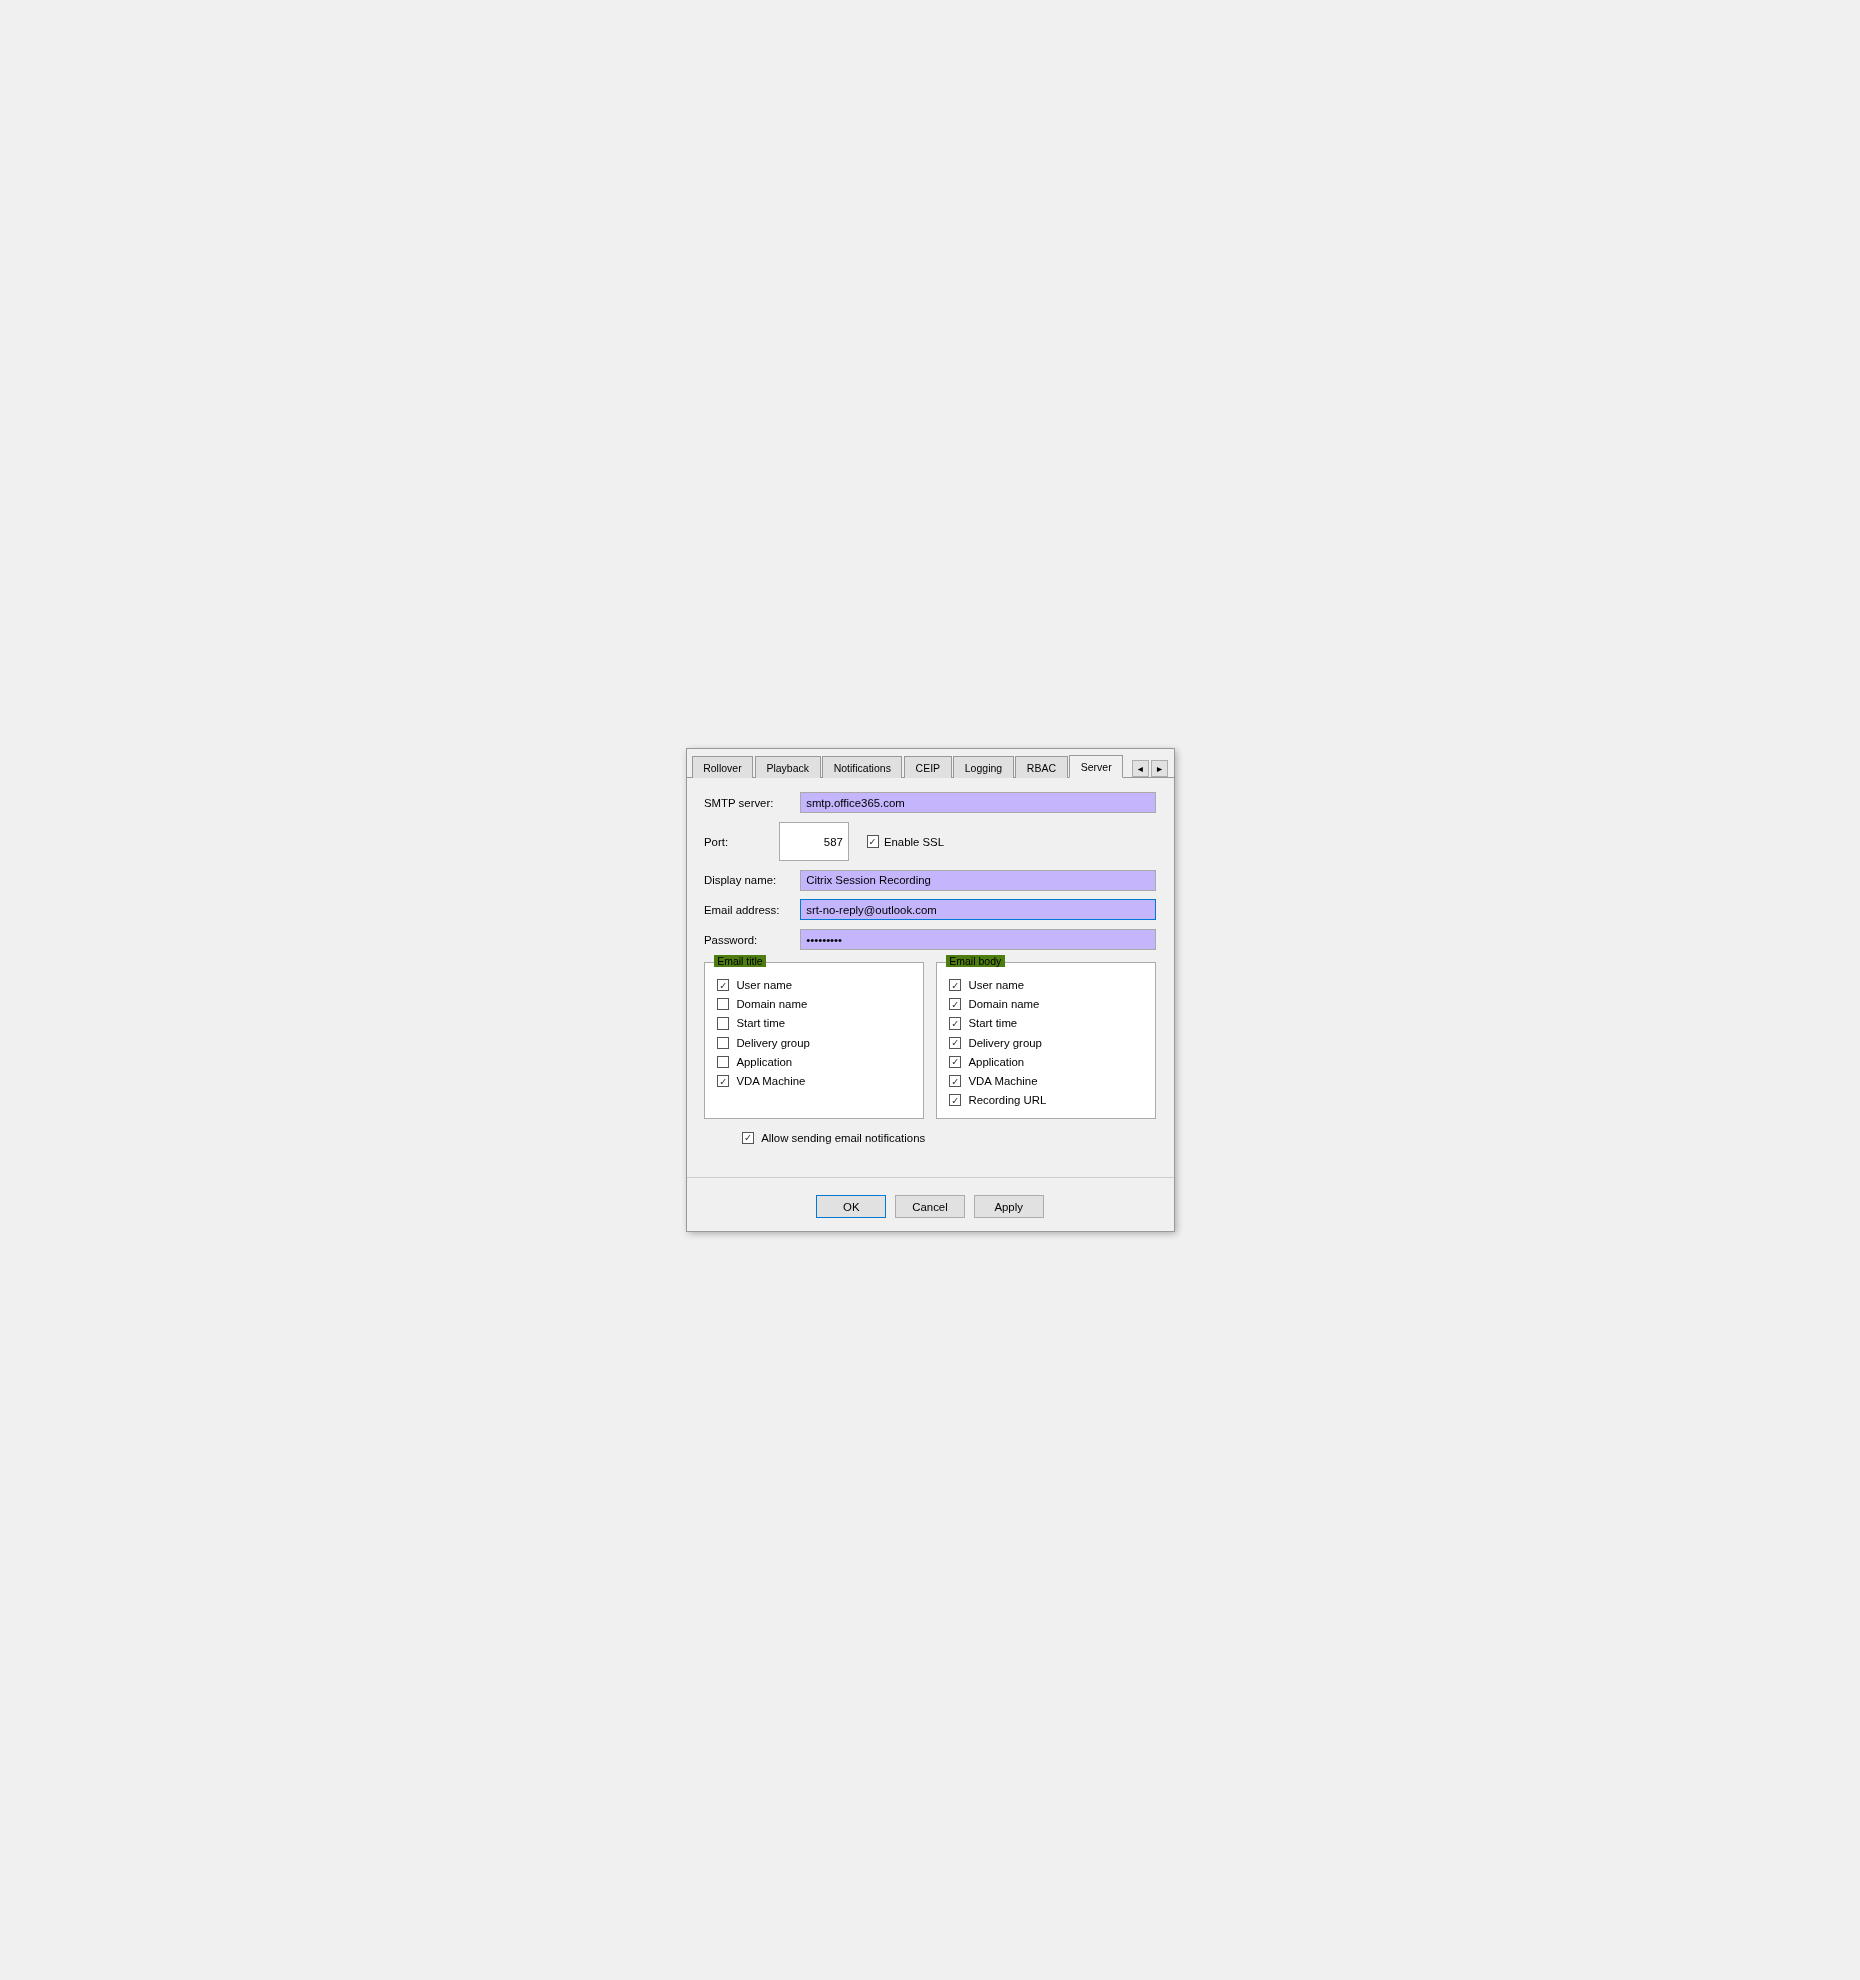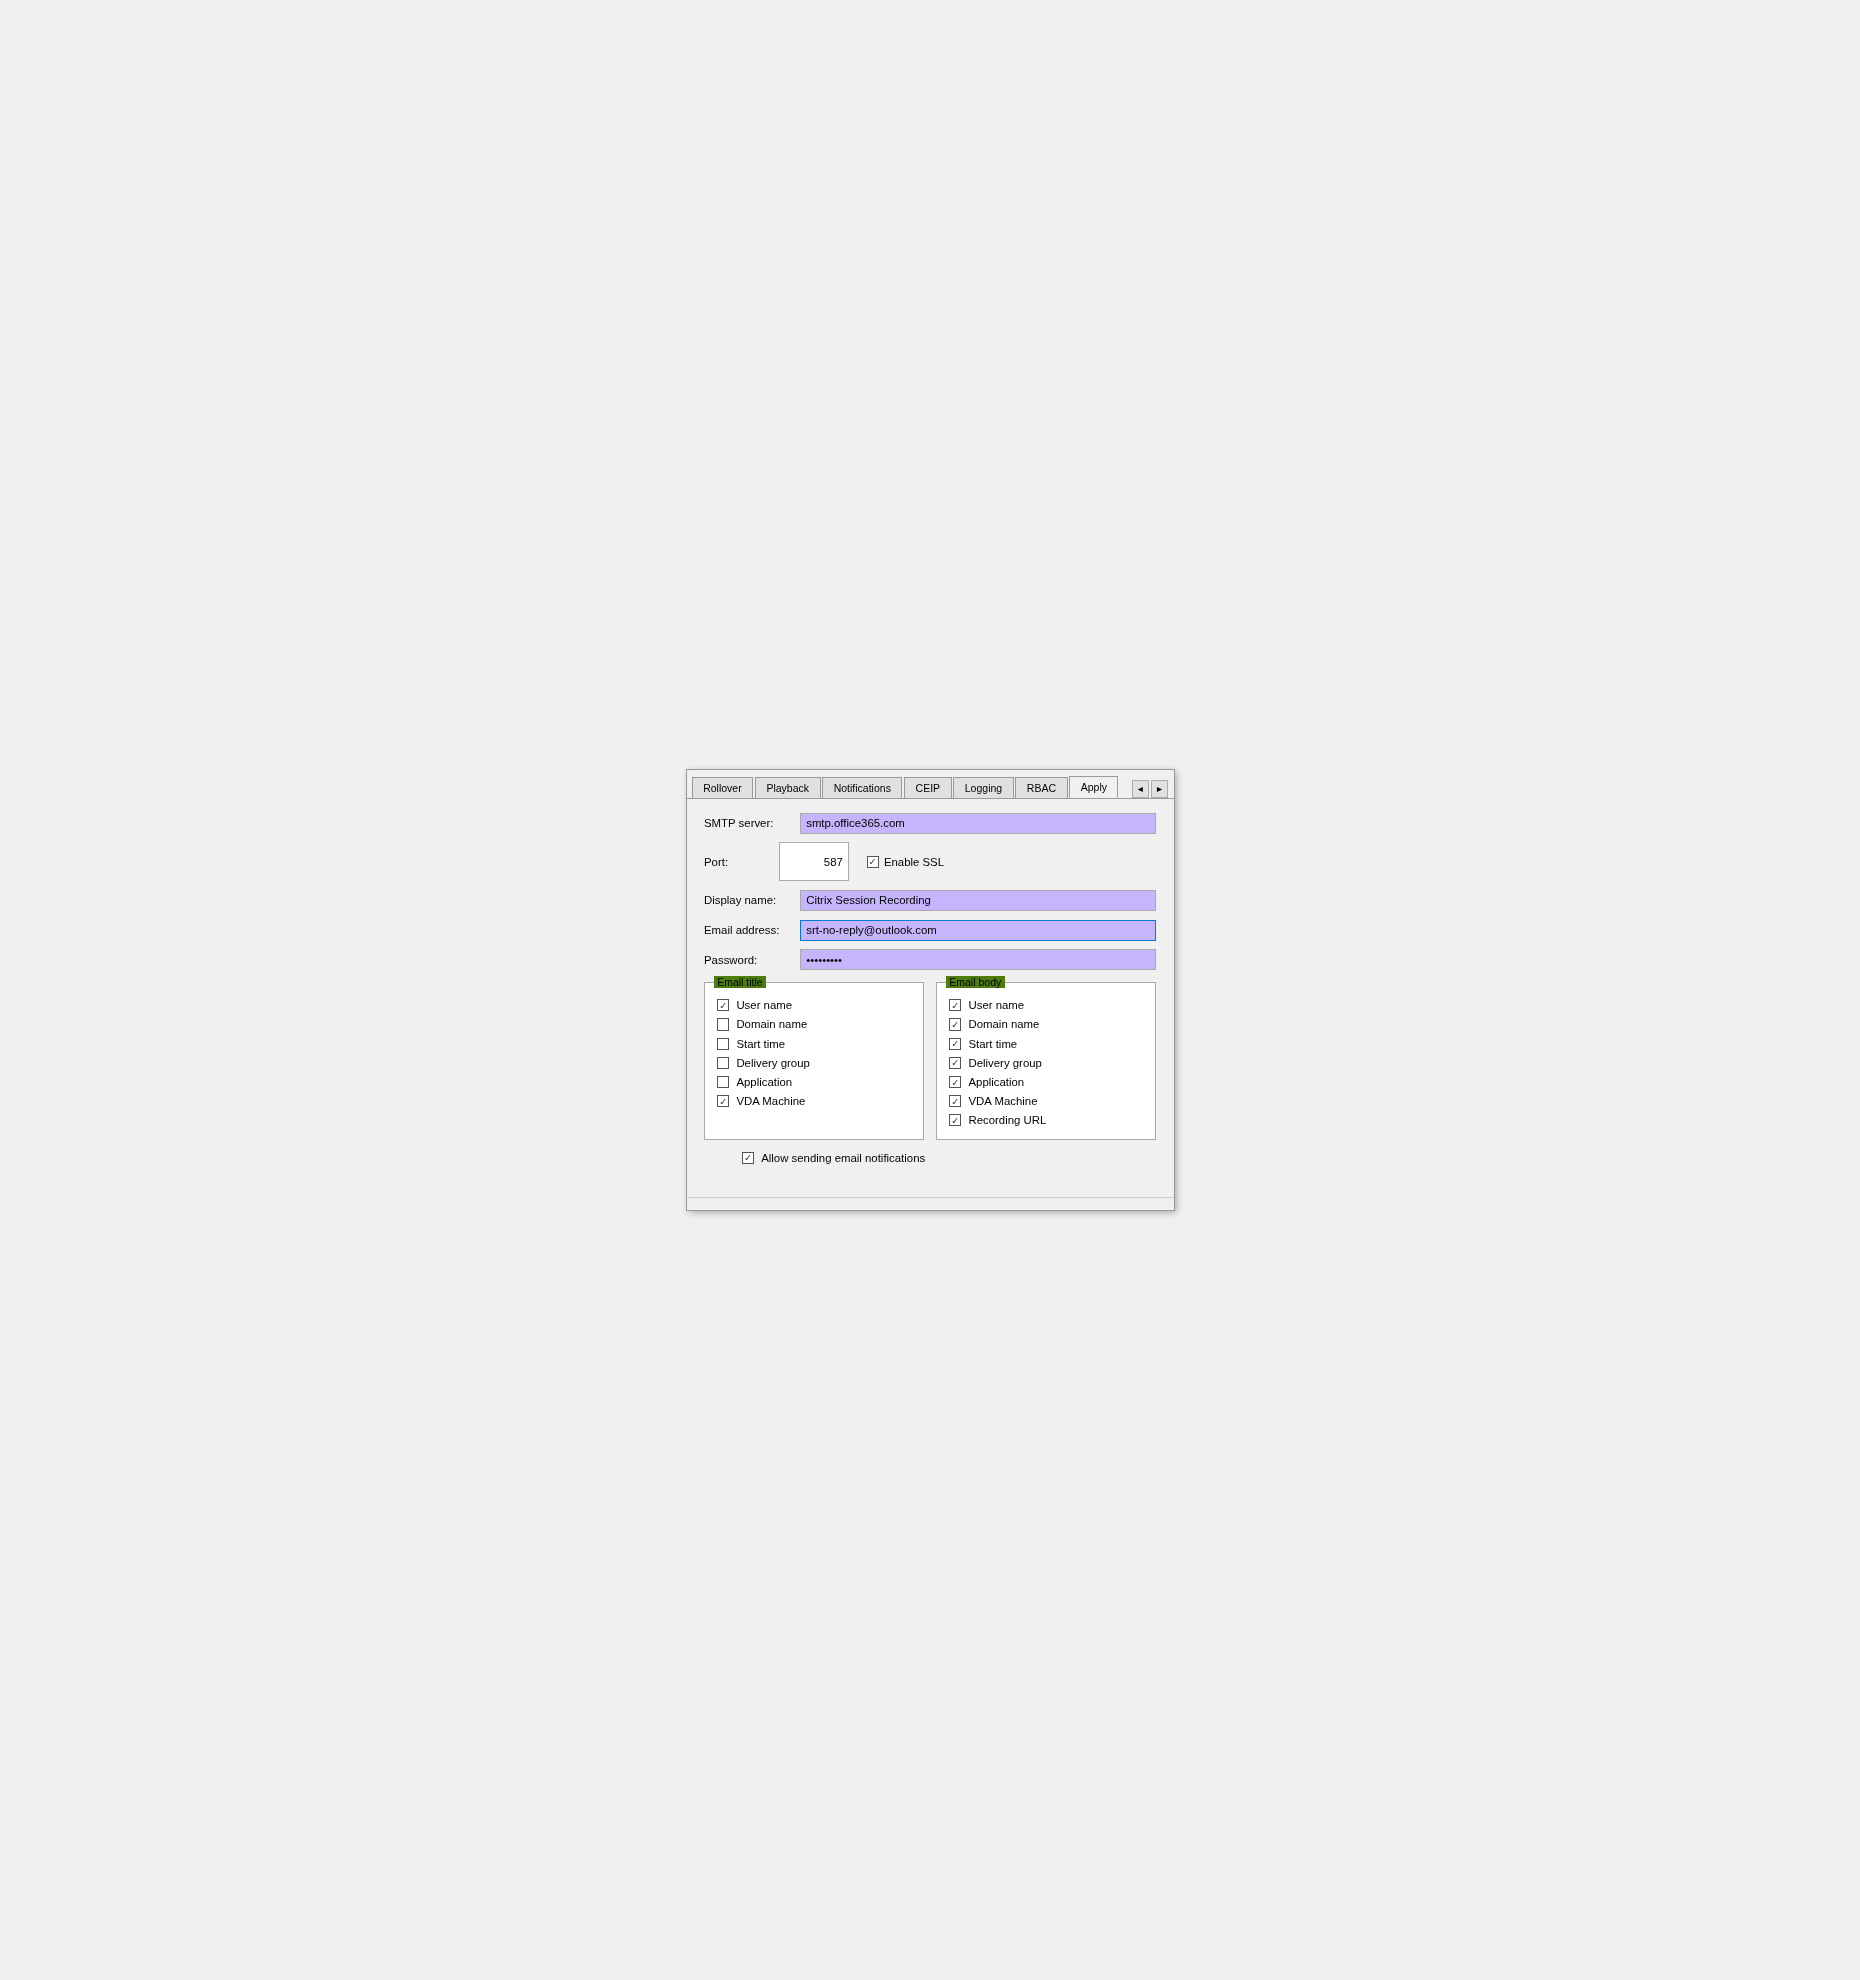--- a/index.html
+++ b/index.html
@@ -280,21 +280,21 @@
     <div class="tab">
       <span>CEIP</span>
     </div>
     <div class="tab">
       <span>Logging</span>
     </div>
     <div class="tab">
       <span>RBAC</span>
     </div>
     <div class="tab active">
-      <span>Apply</span>
+      <span>Server</span>
     </div>
     <div class="tab-nav-btns">
       <button class="tab-nav-btn">◄</button>
       <button class="tab-nav-btn">►</button>
     </div>
   </div>
 
   <div class="content">
 
     <div class="form-row">
@@ -396,15 +396,20 @@
 
     <div class="allow-section">
       <div class="cb checked"></div>
       <span>Allow sending email notifications</span>
     </div>
 
   </div>
 
   <hr class="divider-line">
 
+  <div class="button-row">
+    <button class="btn primary">OK</button>
+    <button class="btn">Cancel</button>
+    <button class="btn">Apply</button>
+  </div>
 
 </div>
 
 
 </body></html>

